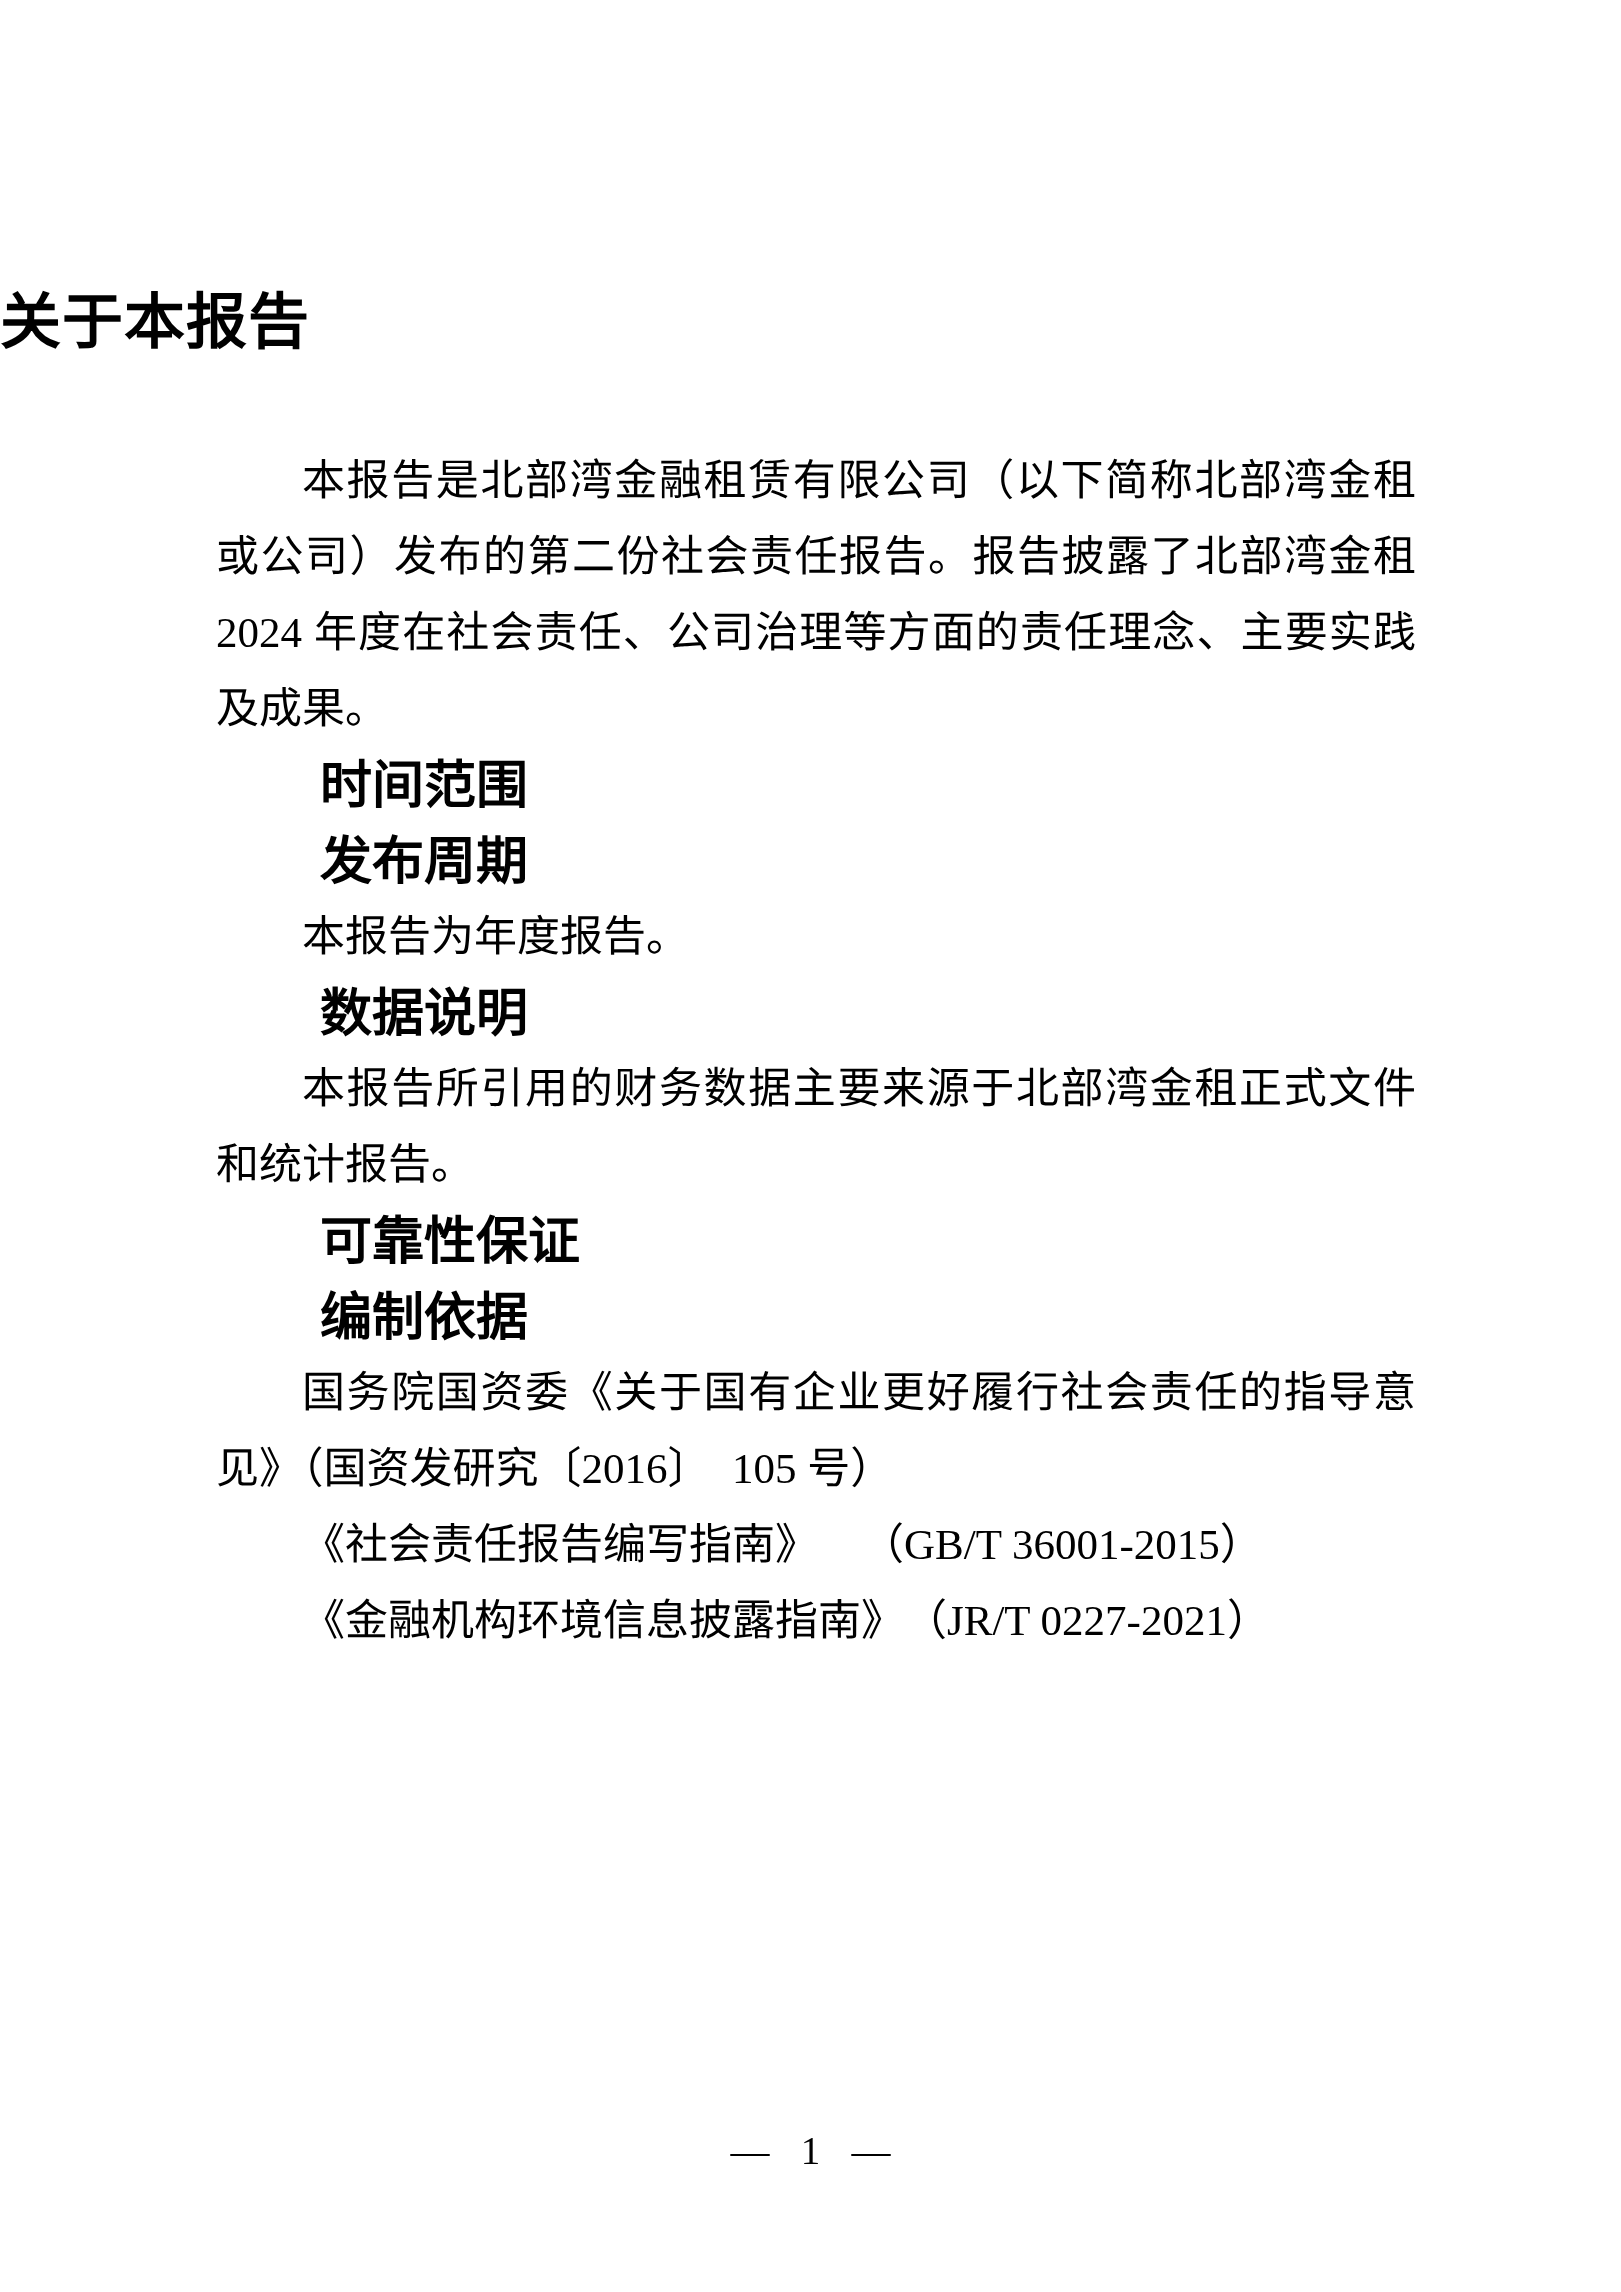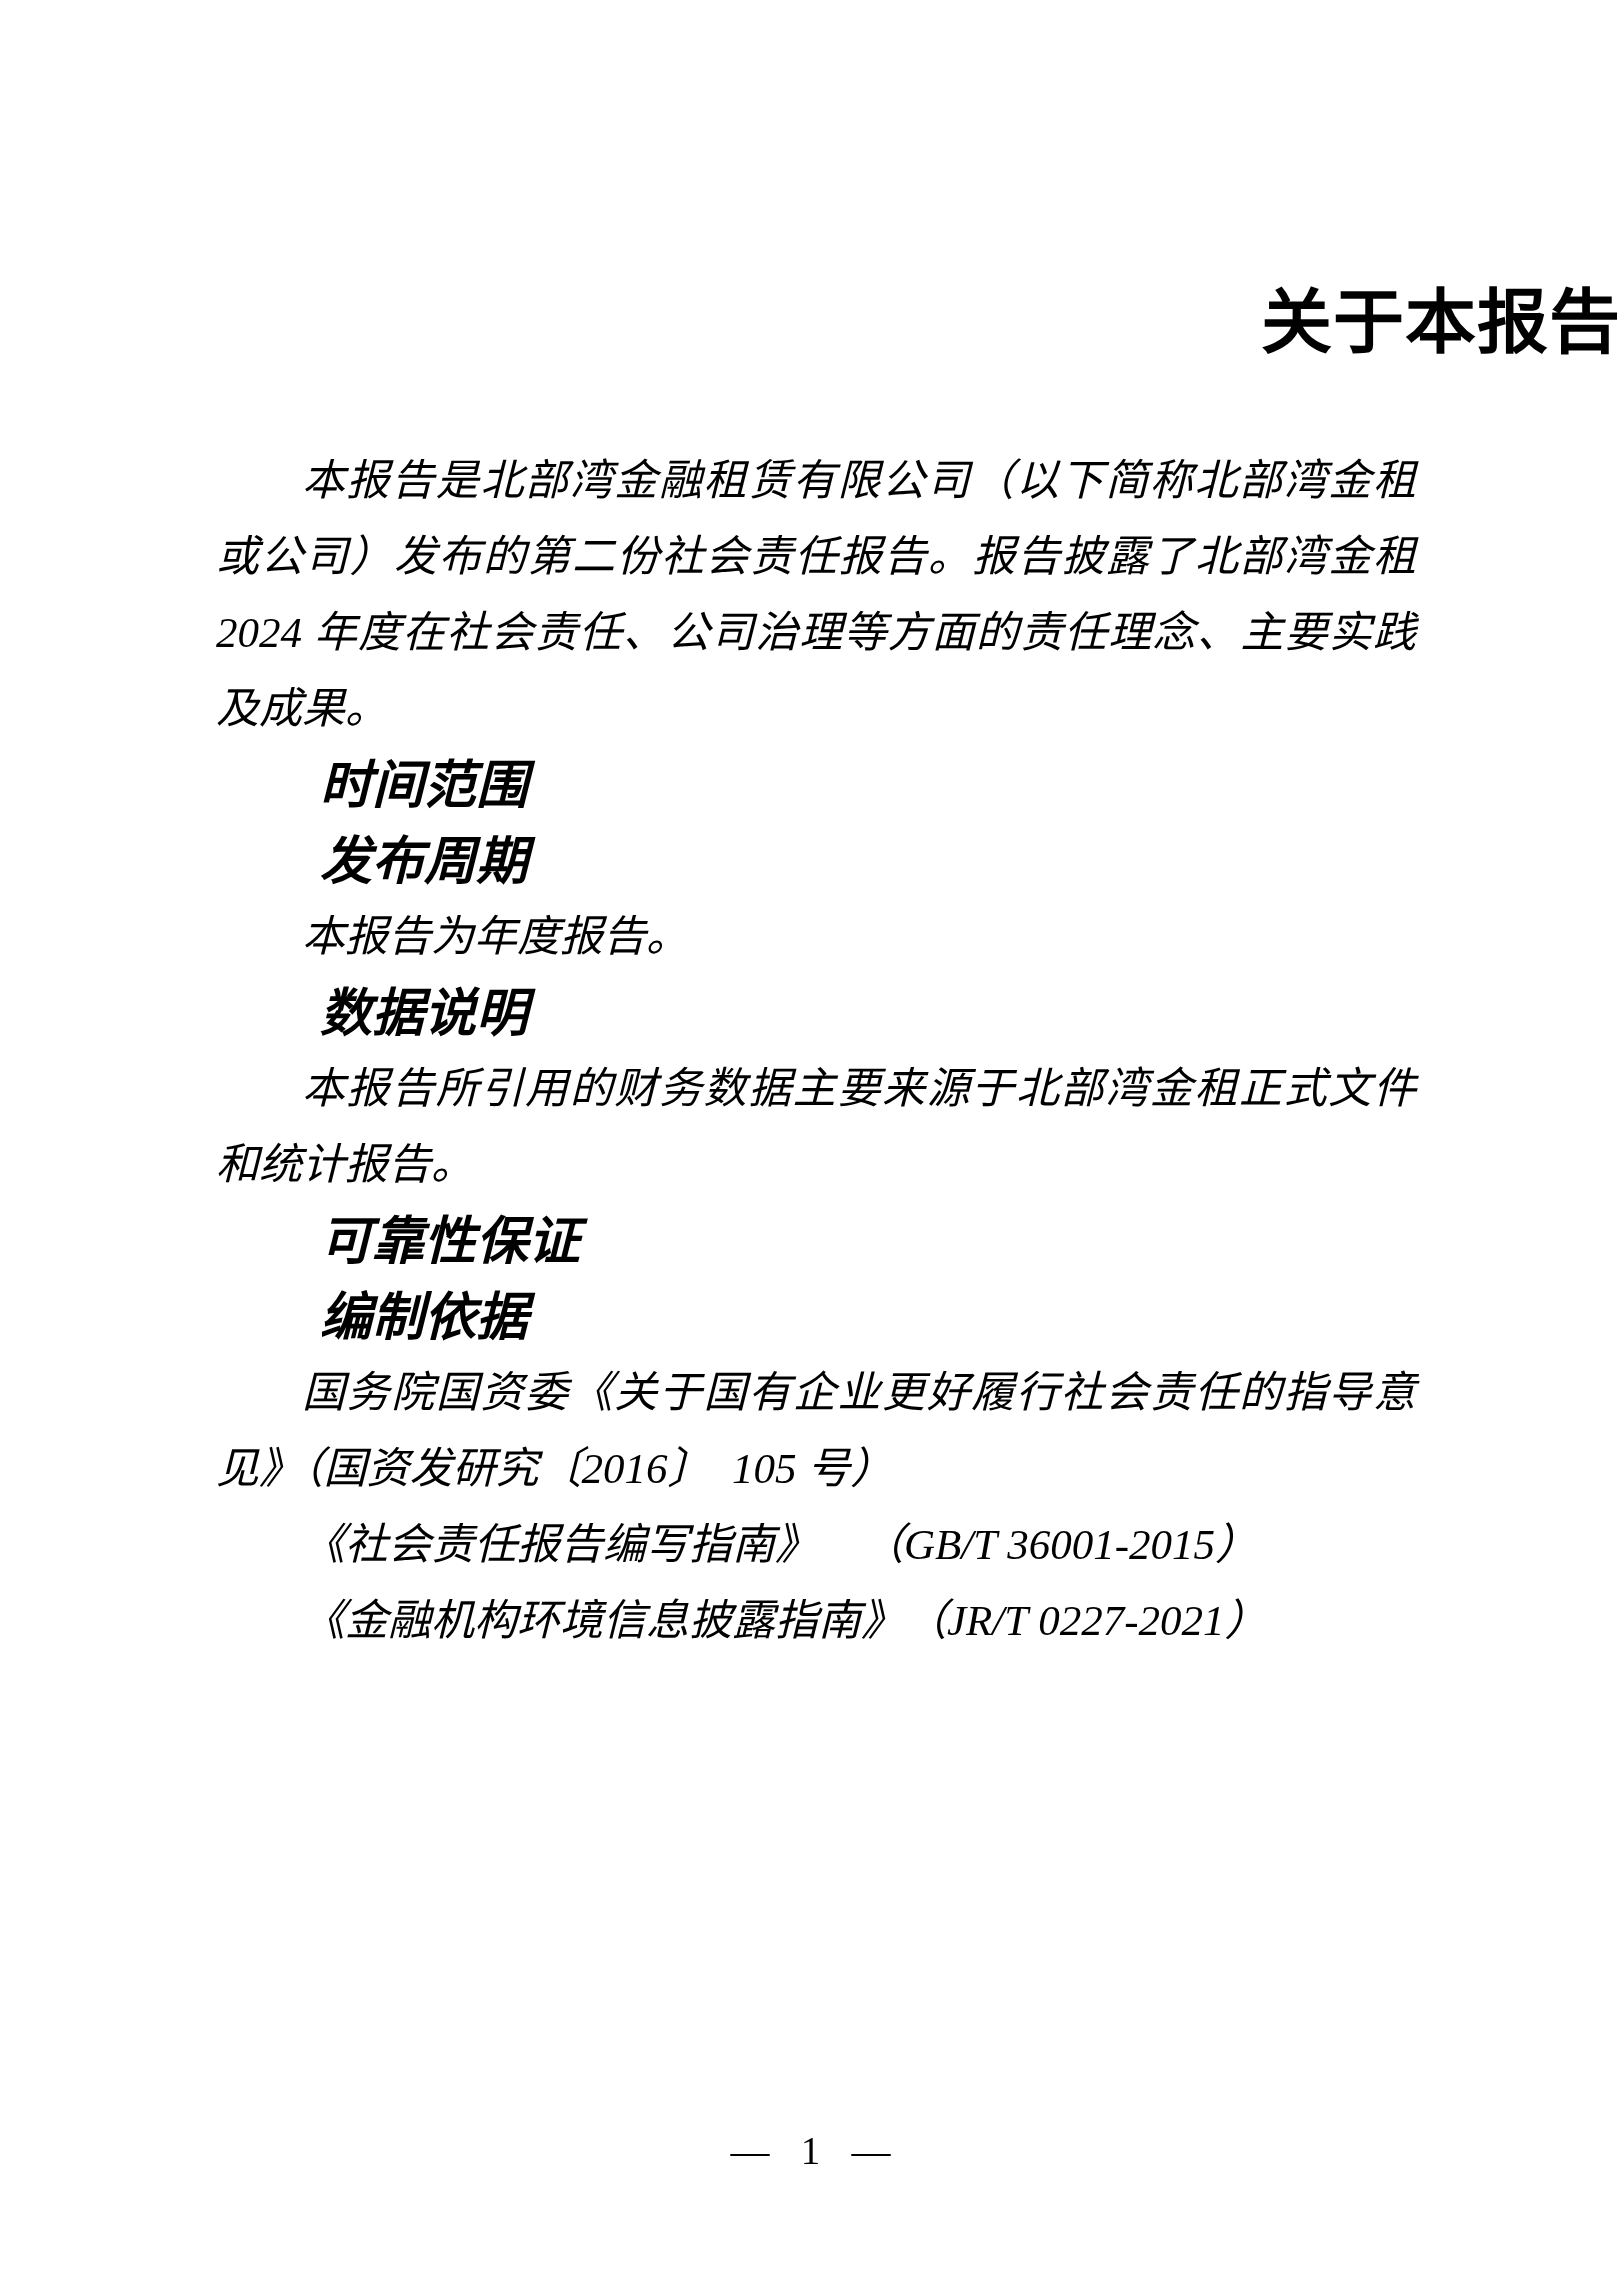--- a/index.html
+++ b/index.html
@@ -15,41 +15,40 @@
     color: #000000;
     overflow: hidden;
     font-family: "Liberation Serif", "DejaVu Serif", serif;
   }
   .doc-title {
     position: absolute;
     top: 291px;
     left: 0;
     width: 100%;
     margin: 0;
-    text-align: right;
+    text-align: left;
     font-family: "Liberation Sans", "DejaVu Sans", sans-serif;
     font-weight: 700;
-    font-size: 71px;
+    font-size: 61px;
     line-height: 63px;
     letter-spacing: 1px;
   }
   .body-block {
     position: absolute;
     top: 443px;
     left: 216px;
     width: 1200px;
     font-size: 43px;
     line-height: 76px;
     text-align: justify;
     text-justify: inter-ideograph;
   }
   .body-block p, .body-block h2 {
     margin: 0;
     padding: 0;
-    font-style: italic;
   }
   .para {
     text-indent: 2em;
     font-family: "Liberation Serif", "DejaVu Serif", serif;
   }
   .heading {
     text-indent: 2em;
     font-family: "Liberation Sans", "DejaVu Sans", sans-serif;
     font-weight: 700;
     font-size: 52px;

